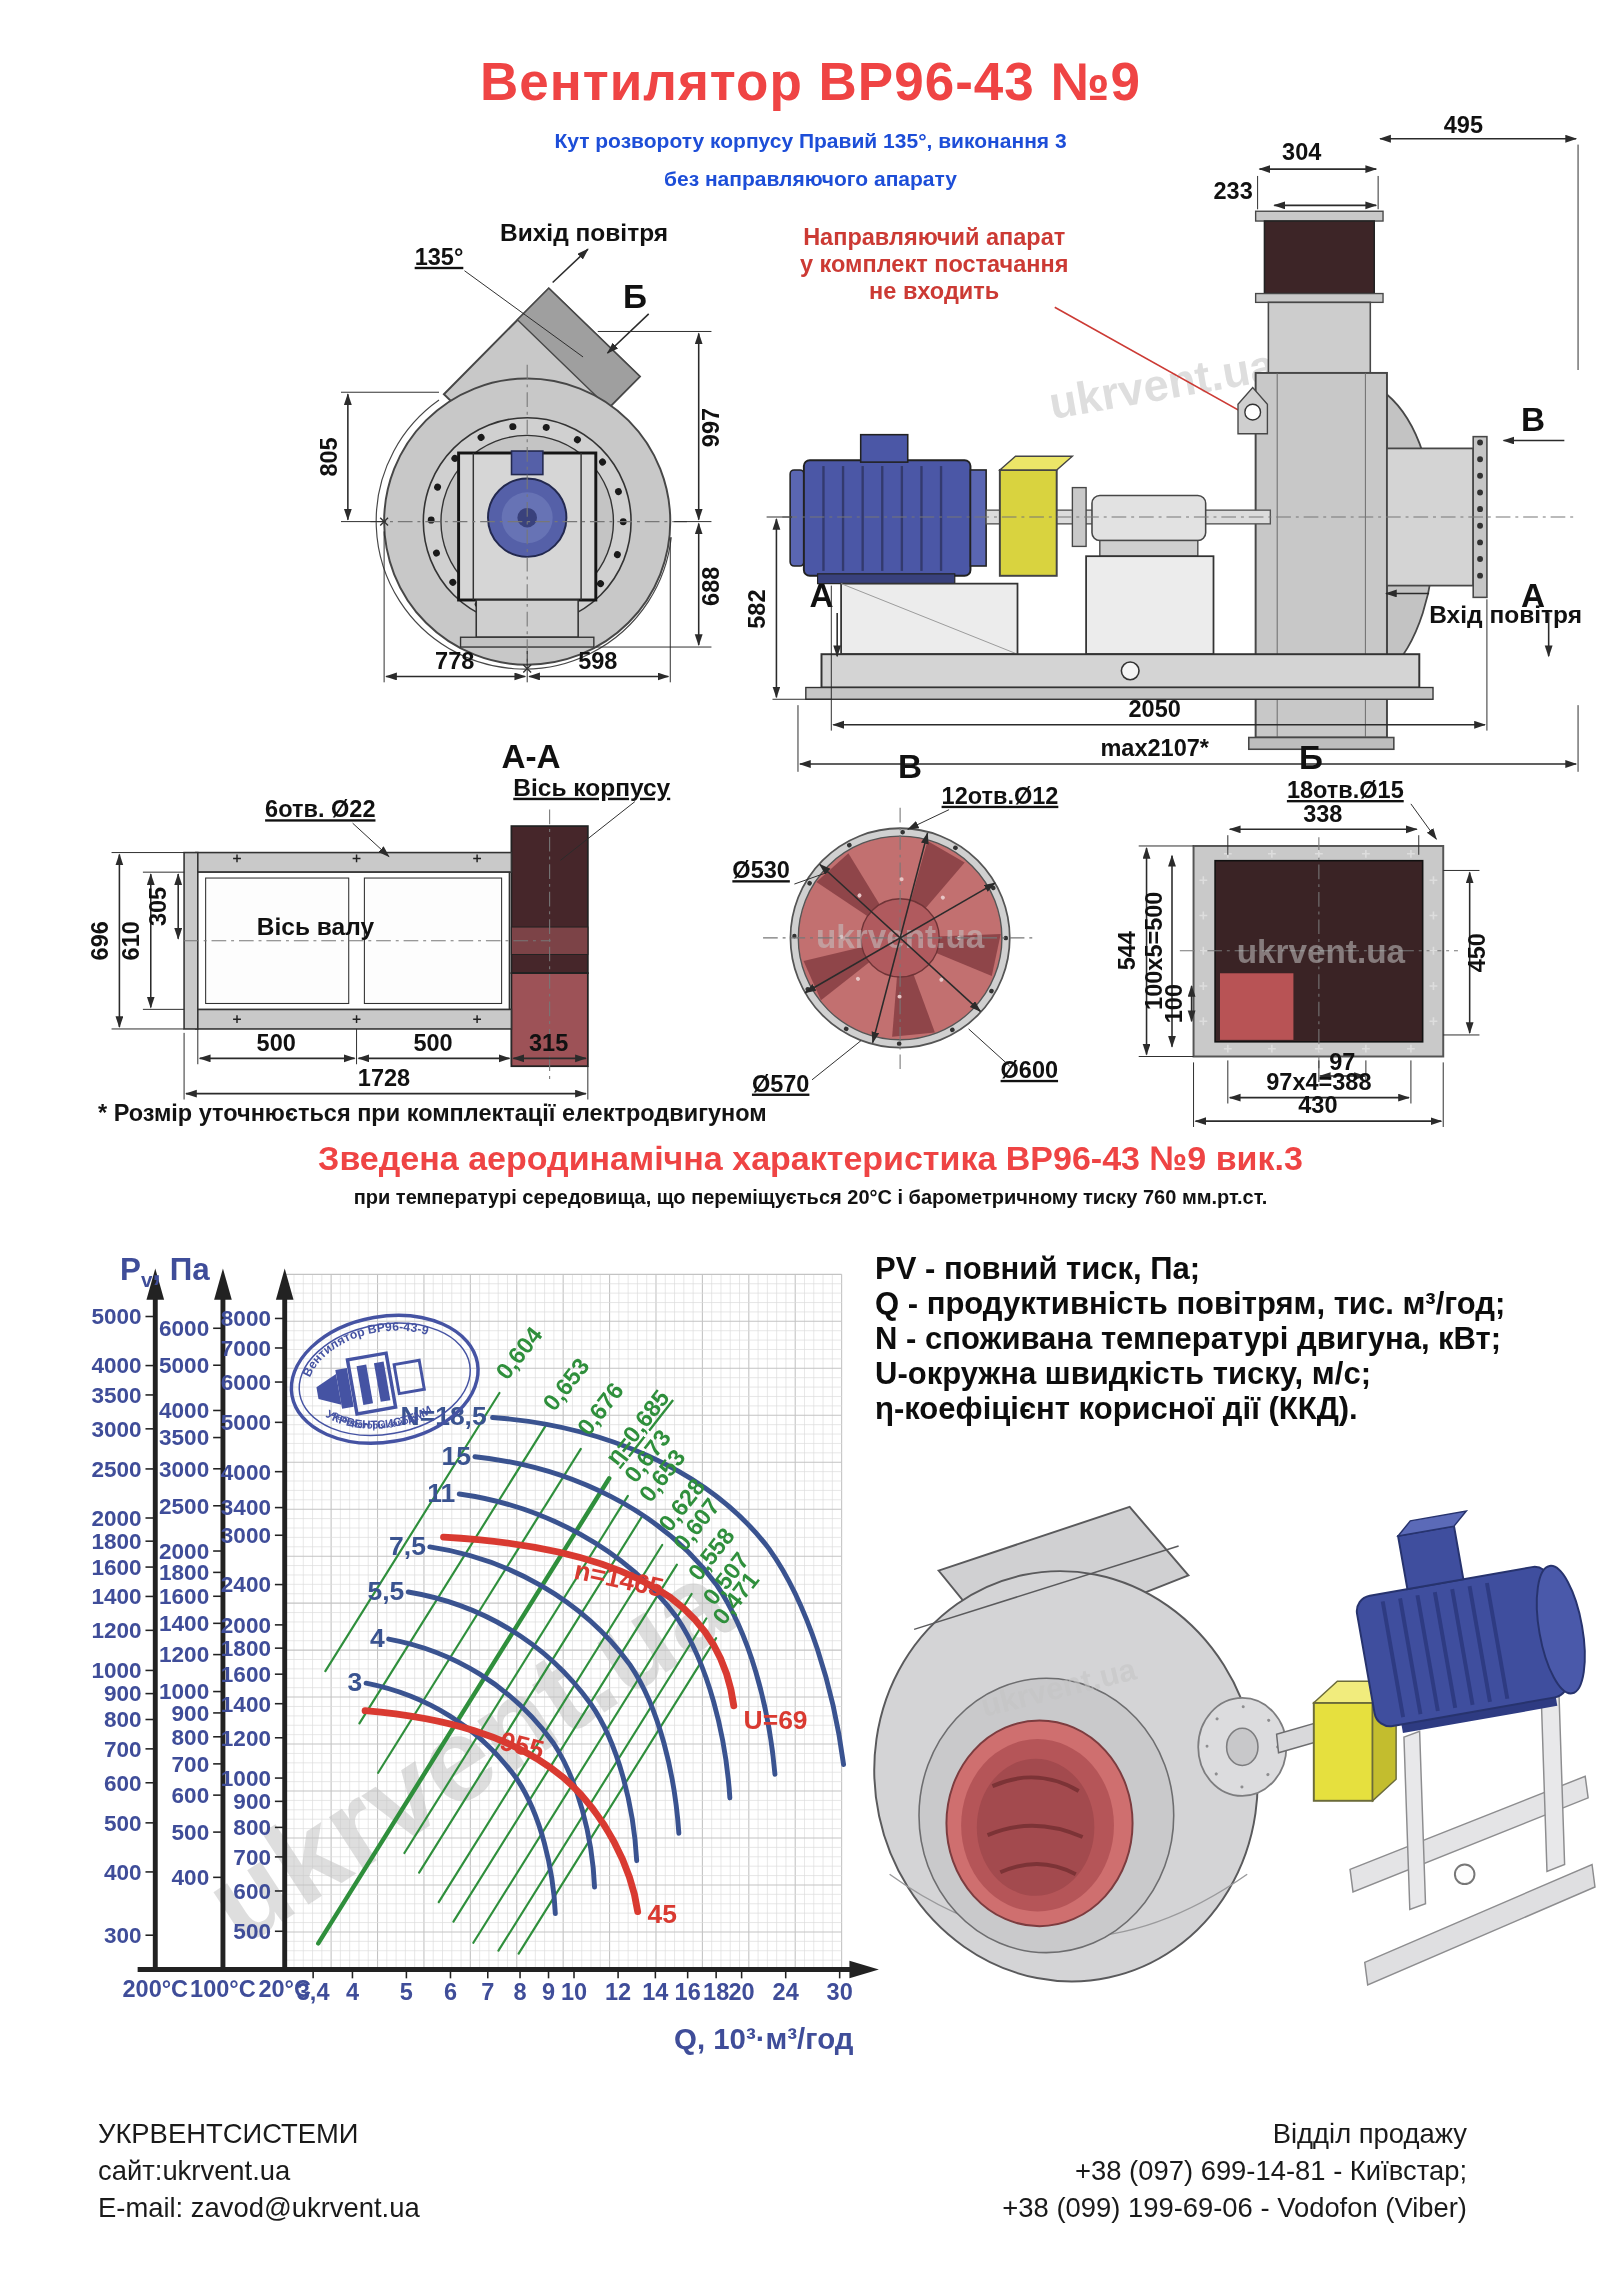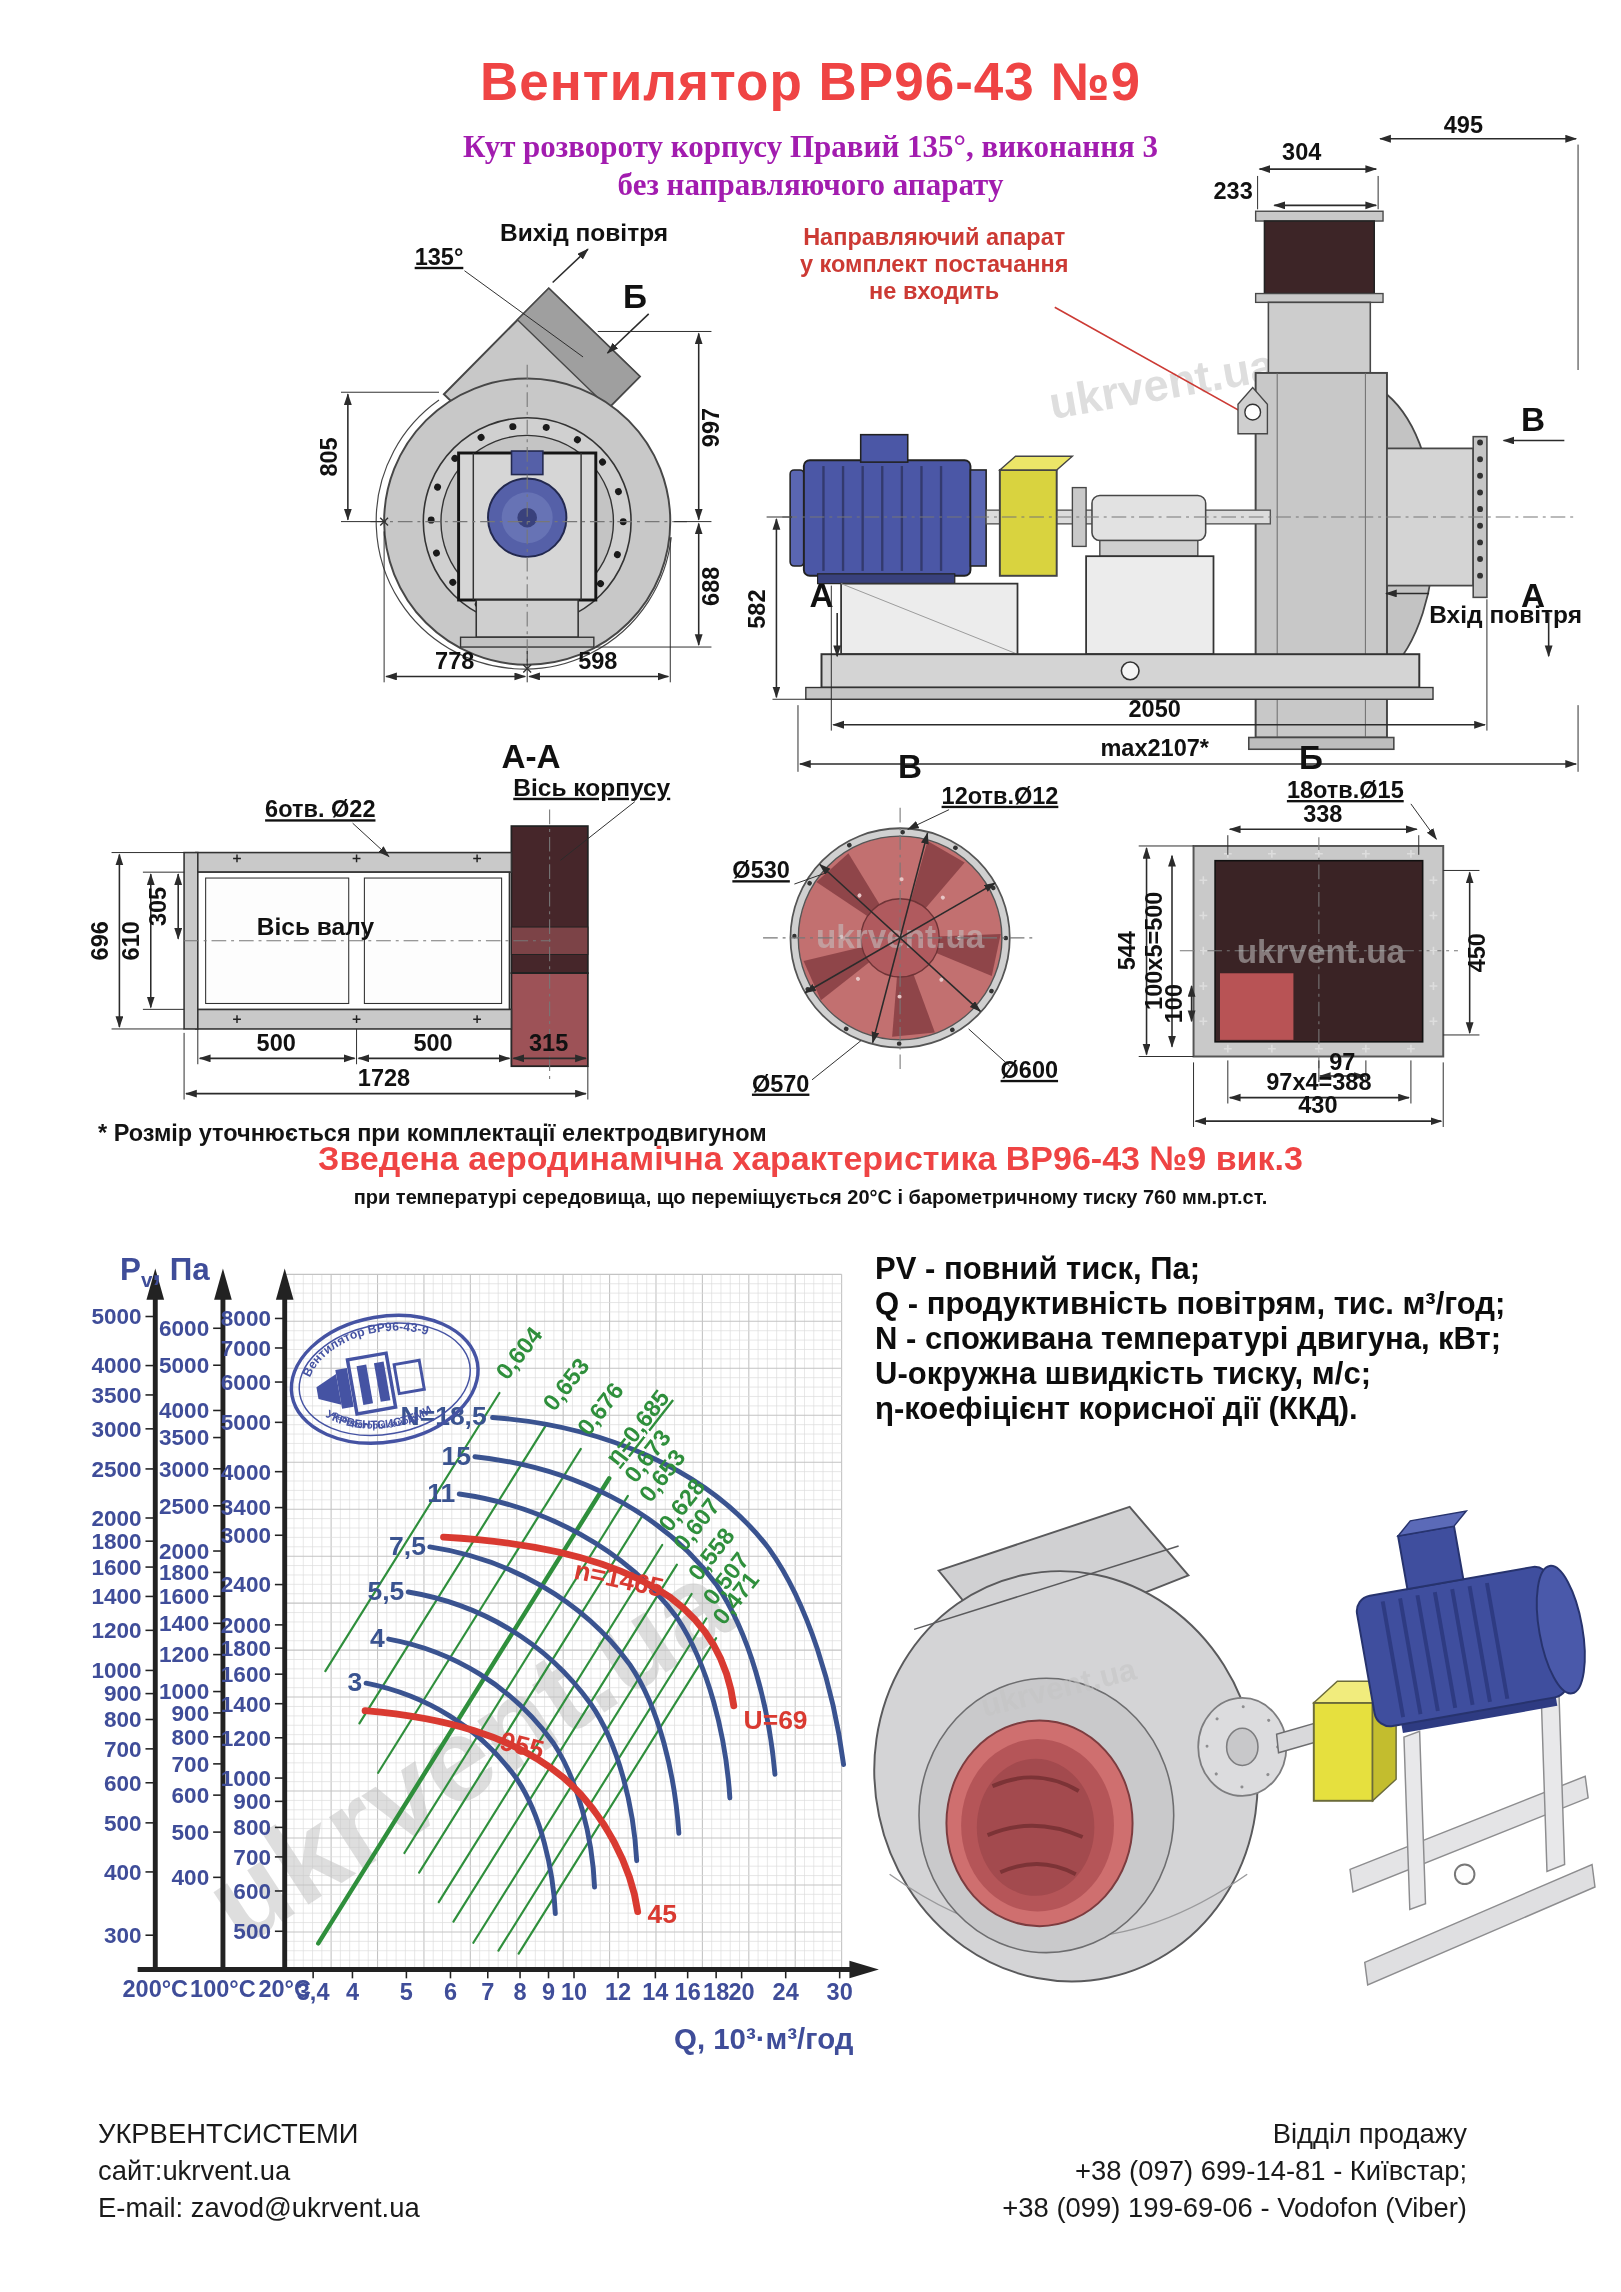--- a/index.html
+++ b/index.html
@@ -1,21 +1,21 @@
 <!DOCTYPE html>
 <html><head>
 <meta charset="utf-8">
 <style>
   html,body{margin:0;padding:0;background:#fff;}
   body{width:1621px;height:2293px;position:relative;font-family:"Liberation Sans",sans-serif;color:#111;overflow:hidden;}
   .abs{position:absolute;}
   .ctr{text-align:center;width:100%;}
   .red{color:#ef4444;}
   .pageTitle{font-size:53px;font-weight:bold;letter-spacing:1px;}
-  .sub{font-size:31px;font-weight:bold;color:#a21caf;font-family:Liberation Serif, serif;}
+  .sub{font-size:21px;font-weight:bold;color:#1d4ed8;}
   .chartTitle{font-size:34px;font-weight:bold;}
   .chartSub{font-size:20px;font-weight:bold;color:#121212;}
   .footnote{font-size:23.5px;font-weight:bold;color:#131313;}
   .legendLine{font-size:31px;font-weight:bold;color:#0d0d0d;line-height:35px;white-space:nowrap;}
   .footTxt{font-size:27.4px;color:#1a1a1a;line-height:37px;white-space:nowrap;}
   svg{overflow:visible;}
   svg text{font-family:"Liberation Sans",sans-serif;}
   .dt{font-size:24px;font-weight:700;fill:#111;}
   .lbl{font-size:25px;font-weight:700;fill:#111;}
   .big{font-size:34px;font-weight:800;fill:#111;}
@@ -320,21 +320,21 @@
     <line x1="292" y1="334" x2="292" y2="378" class="ext"></line>
     <line x1="107" y1="372" x2="290" y2="372" class="dim" marker-start="url(#arr)" marker-end="url(#arr)"></line>
     <text class="dt" x="198" y="364" text-anchor="middle">97x4=388</text>
     <line x1="70" y1="336" x2="70" y2="402" class="ext"></line>
     <line x1="325" y1="336" x2="325" y2="402" class="ext"></line>
     <line x1="72" y1="396" x2="323" y2="396" class="dim" marker-start="url(#arr)" marker-end="url(#arr)"></line>
     <text class="dt" x="197" y="388" text-anchor="middle">430</text>
   </g>
 </svg>
 
-<div class="abs footnote" style="left:98px;top:1100px;margin-top:20px;">* Розмір уточнюється при комплектації електродвигуном</div>
+<div class="abs footnote" style="left:98px;top:1100px;">* Розмір уточнюється при комплектації електродвигуном</div>
 
 <div class="abs ctr chartTitle red" style="top:1139px;">Зведена аеродинамічна характеристика ВР96-43 №9 вик.3</div>
 <div class="abs ctr chartSub" style="top:1186px;">при температурі середовища, що переміщується 20°С і барометричному тиску 760 мм.рт.ст.</div>
 
 <svg class="abs" id="chartSvg" style="left:69px;top:1237px;" width="804" height="863" viewBox="0 0 820 880">
   <g id="gridLayer">
       <line x1="220" y1="38" x2="220" y2="747" class="gridH"></line>
       <line x1="229.46666666666667" y1="38" x2="229.46666666666667" y2="747" class="gridL"></line>
       <line x1="238.93333333333334" y1="38" x2="238.93333333333334" y2="747" class="gridL"></line>
       <line x1="248.4" y1="38" x2="248.4" y2="747" class="gridL"></line>

